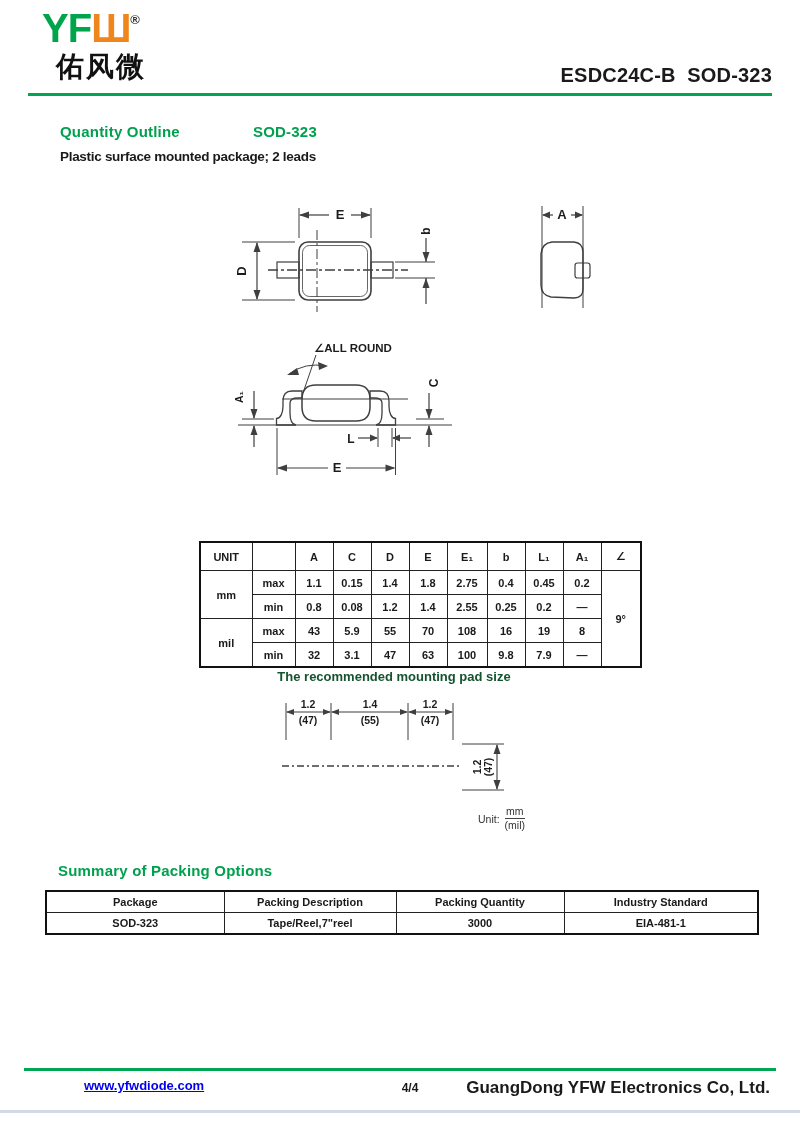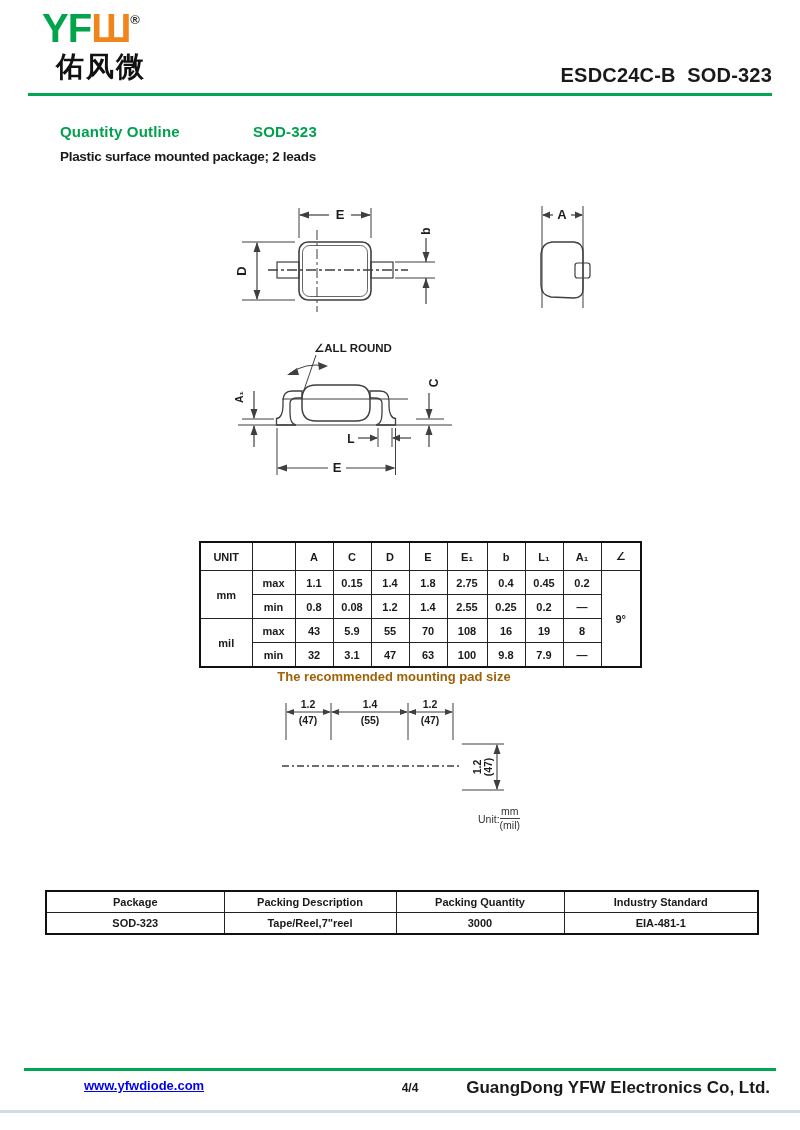--- a/index.html
+++ b/index.html
@@ -28,22 +28,22 @@
   svg text{font-family:"Liberation Sans","DejaVu Sans",sans-serif;font-weight:bold;fill:#1c1c1c;}
   .draw line,.draw path,.draw rect{stroke:#3f3f3f;fill:none;}
   .draw polygon{fill:#3f3f3f;stroke:none;}
   .lead-fill{fill:#ffffff;}
   
   .dim-table{left:199px;top:541px;border-collapse:collapse;table-layout:fixed;}
   .dim-table td{border:1.4px solid #222;text-align:center;font-size:11px;font-weight:bold;padding:0;}
   .dim-table tr.hdr td{height:27px;}
   .dim-table tr.data td{height:23px;}
   .dim-table{border:2px solid #111;}
-  .pad-caption{left:244px;top:669px;width:300px;text-align:center;font-size:13px;font-weight:bold;color:#a16207;}
-  .unit-note{left:478px;top:806px;font-size:10.5px;color:#333;display:flex;align-items:center;}
+  .pad-caption{left:244px;top:669px;width:300px;text-align:center;font-size:13px;font-weight:bold;color:#14532d;}
+  .unit-note{left:478px;top:806px;font-size:10.5px;color:#333;display:flex;align-items:center;gap:5px;}
   .frac{display:inline-block;text-align:center;line-height:1.1;}
   .frac .den{border-top:1px solid #444;display:block;padding-top:1px;}
   
   .h-summary{left:58px;top:862px;}
   .pack-table{left:45px;top:890px;border-collapse:collapse;table-layout:fixed;border:2px solid #111;}
   .pack-table td{border:1.4px solid #222;text-align:center;font-size:11px;font-weight:bold;height:20px;padding:0 2px;margin-left:8px;}
   
   .f-link{left:40px;top:1078px;font-size:13px;font-weight:bold;color:#0000ee;text-decoration:underline;margin-left:44px;}
   .f-page{left:370px;top:1081px;width:80px;text-align:center;font-size:12px;font-weight:bold;}
   .f-company{right:30px;top:1078px;font-size:17px;font-weight:bold;}
@@ -271,20 +271,21 @@
   </svg>
 
   <div class="abs unit-note">
     <span>Unit:</span>
     <span class="frac">
       <span>mm</span>
       <span class="den">(mil)</span>
     </span>
   </div>
 
+  <div class="abs h-green h-summary">Summary of Packing Options</div>
   <table class="abs pack-table">
     <colgroup>
       <col style="width:178px">
         <col style="width:172px">
         <col style="width:168px">
         <col style="width:194px">
     </colgroup>
     <tbody>
         <tr>
       <td>Package</td>

